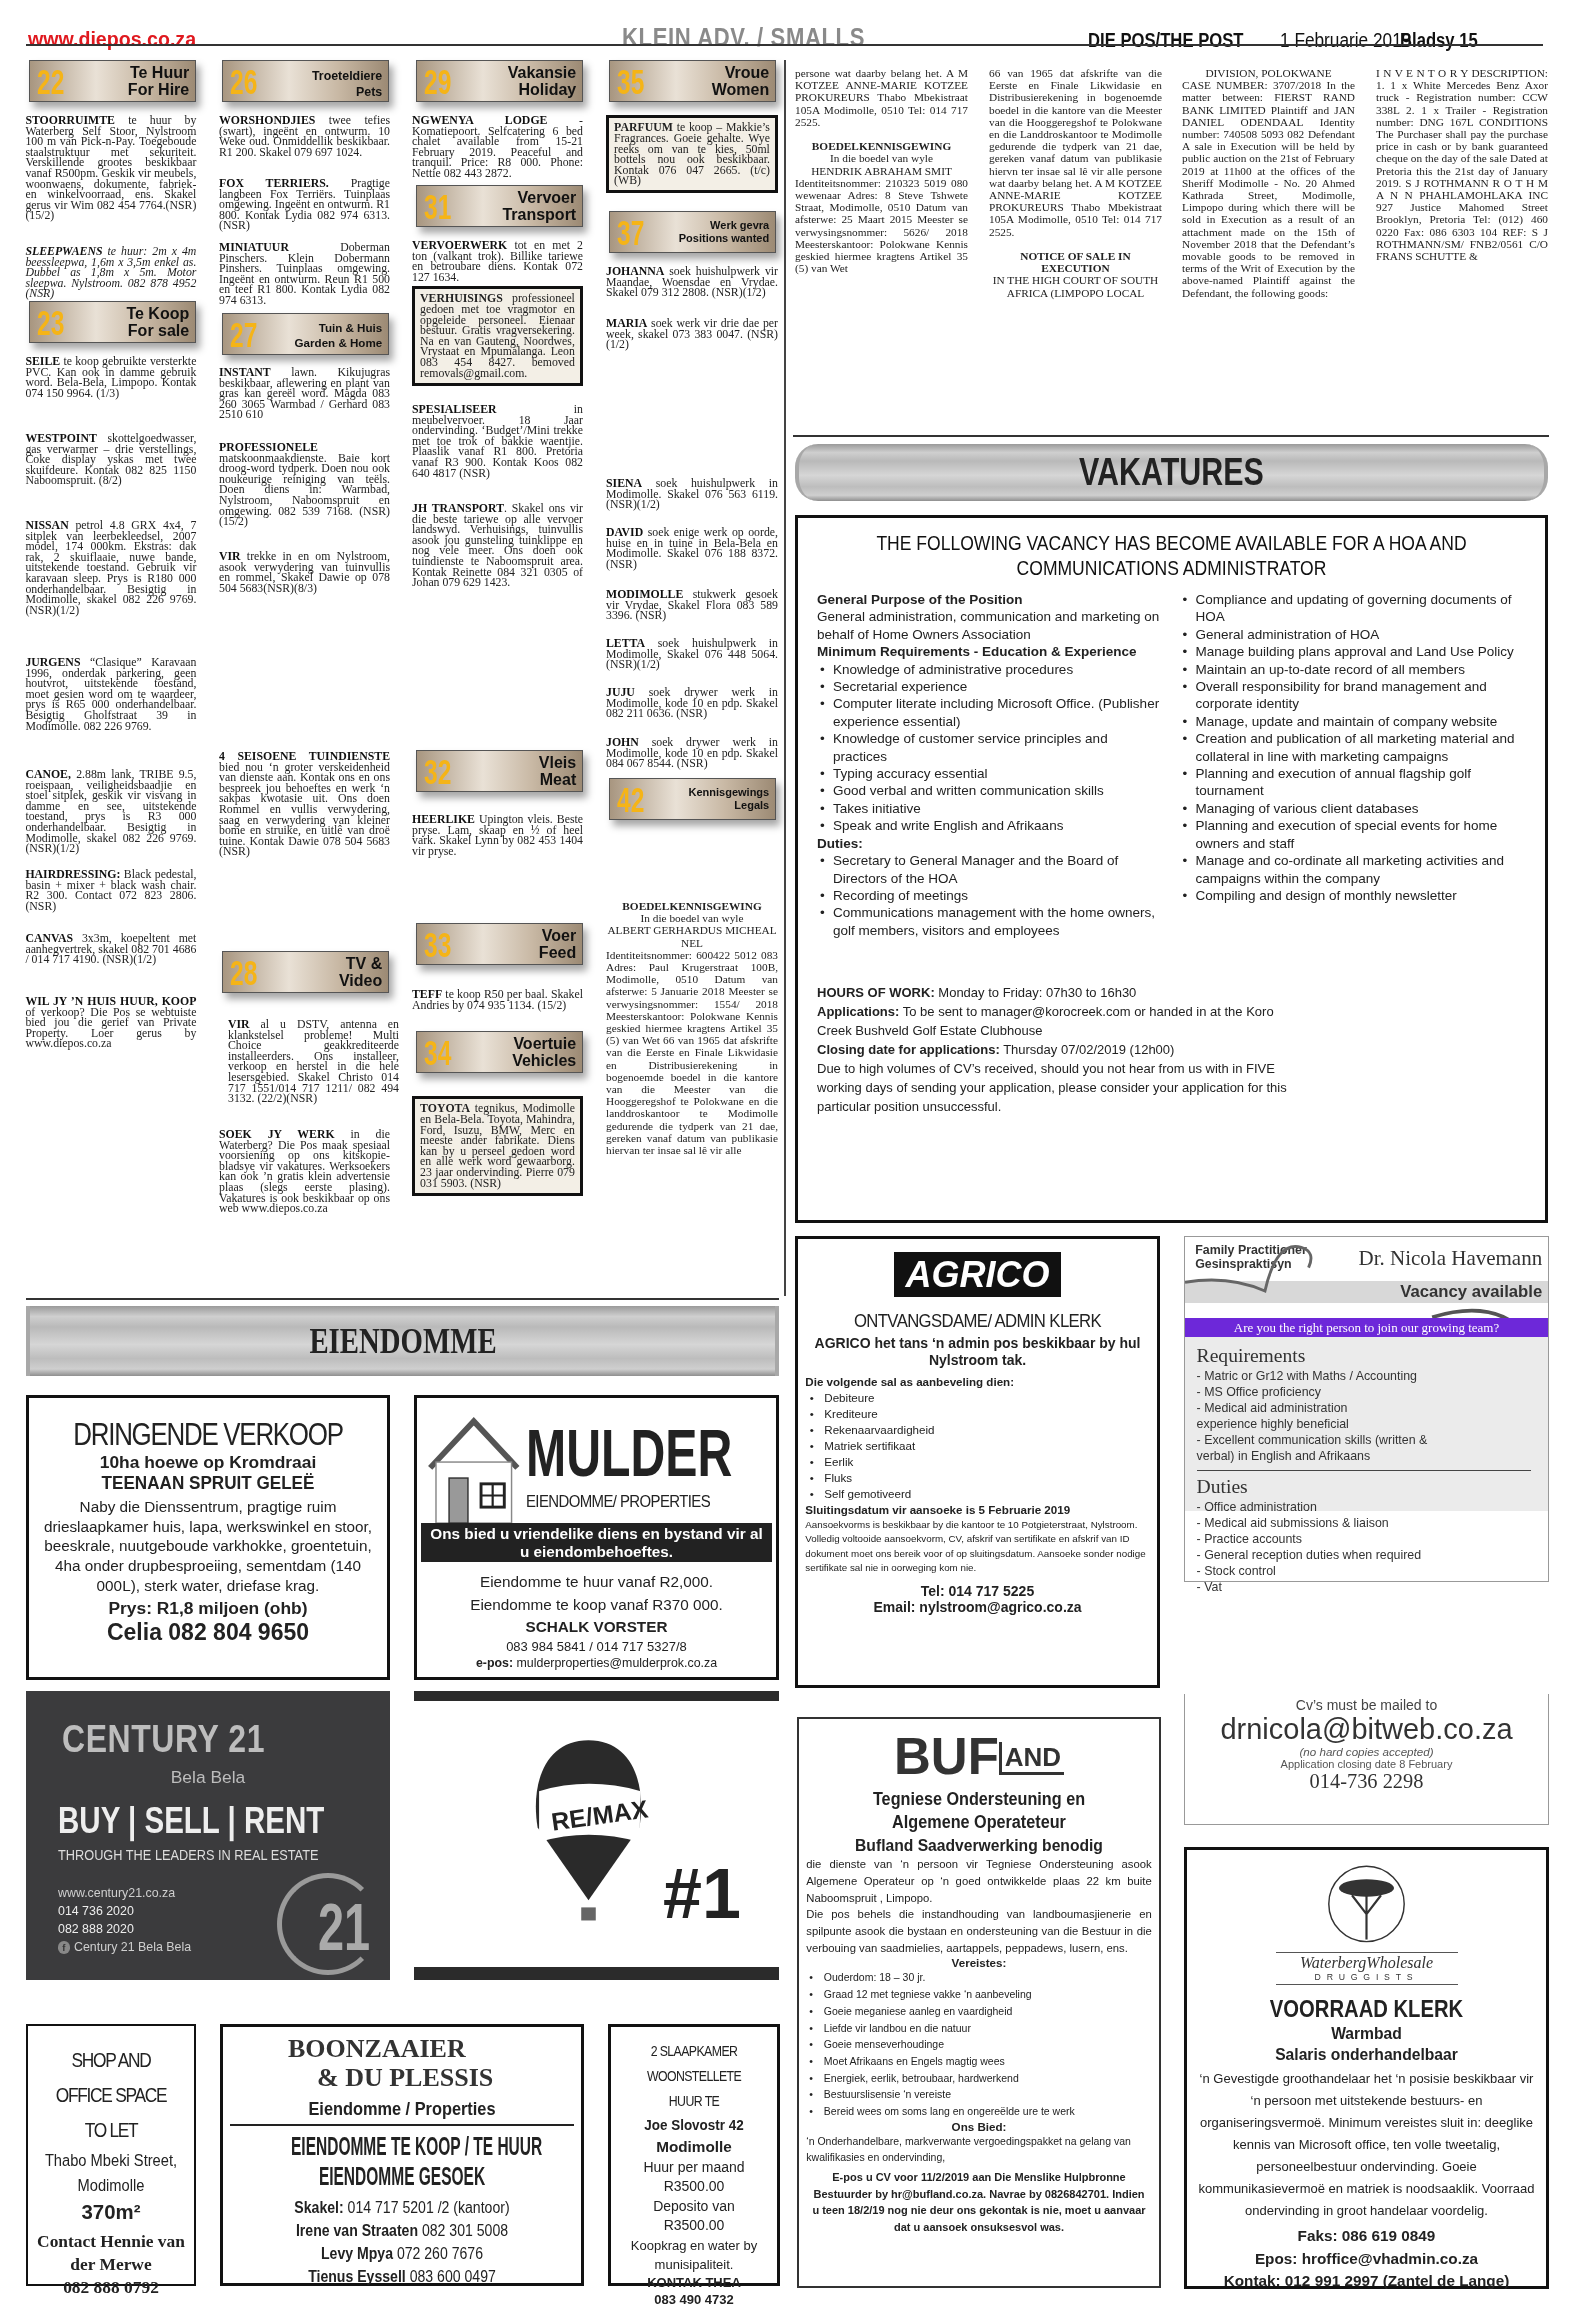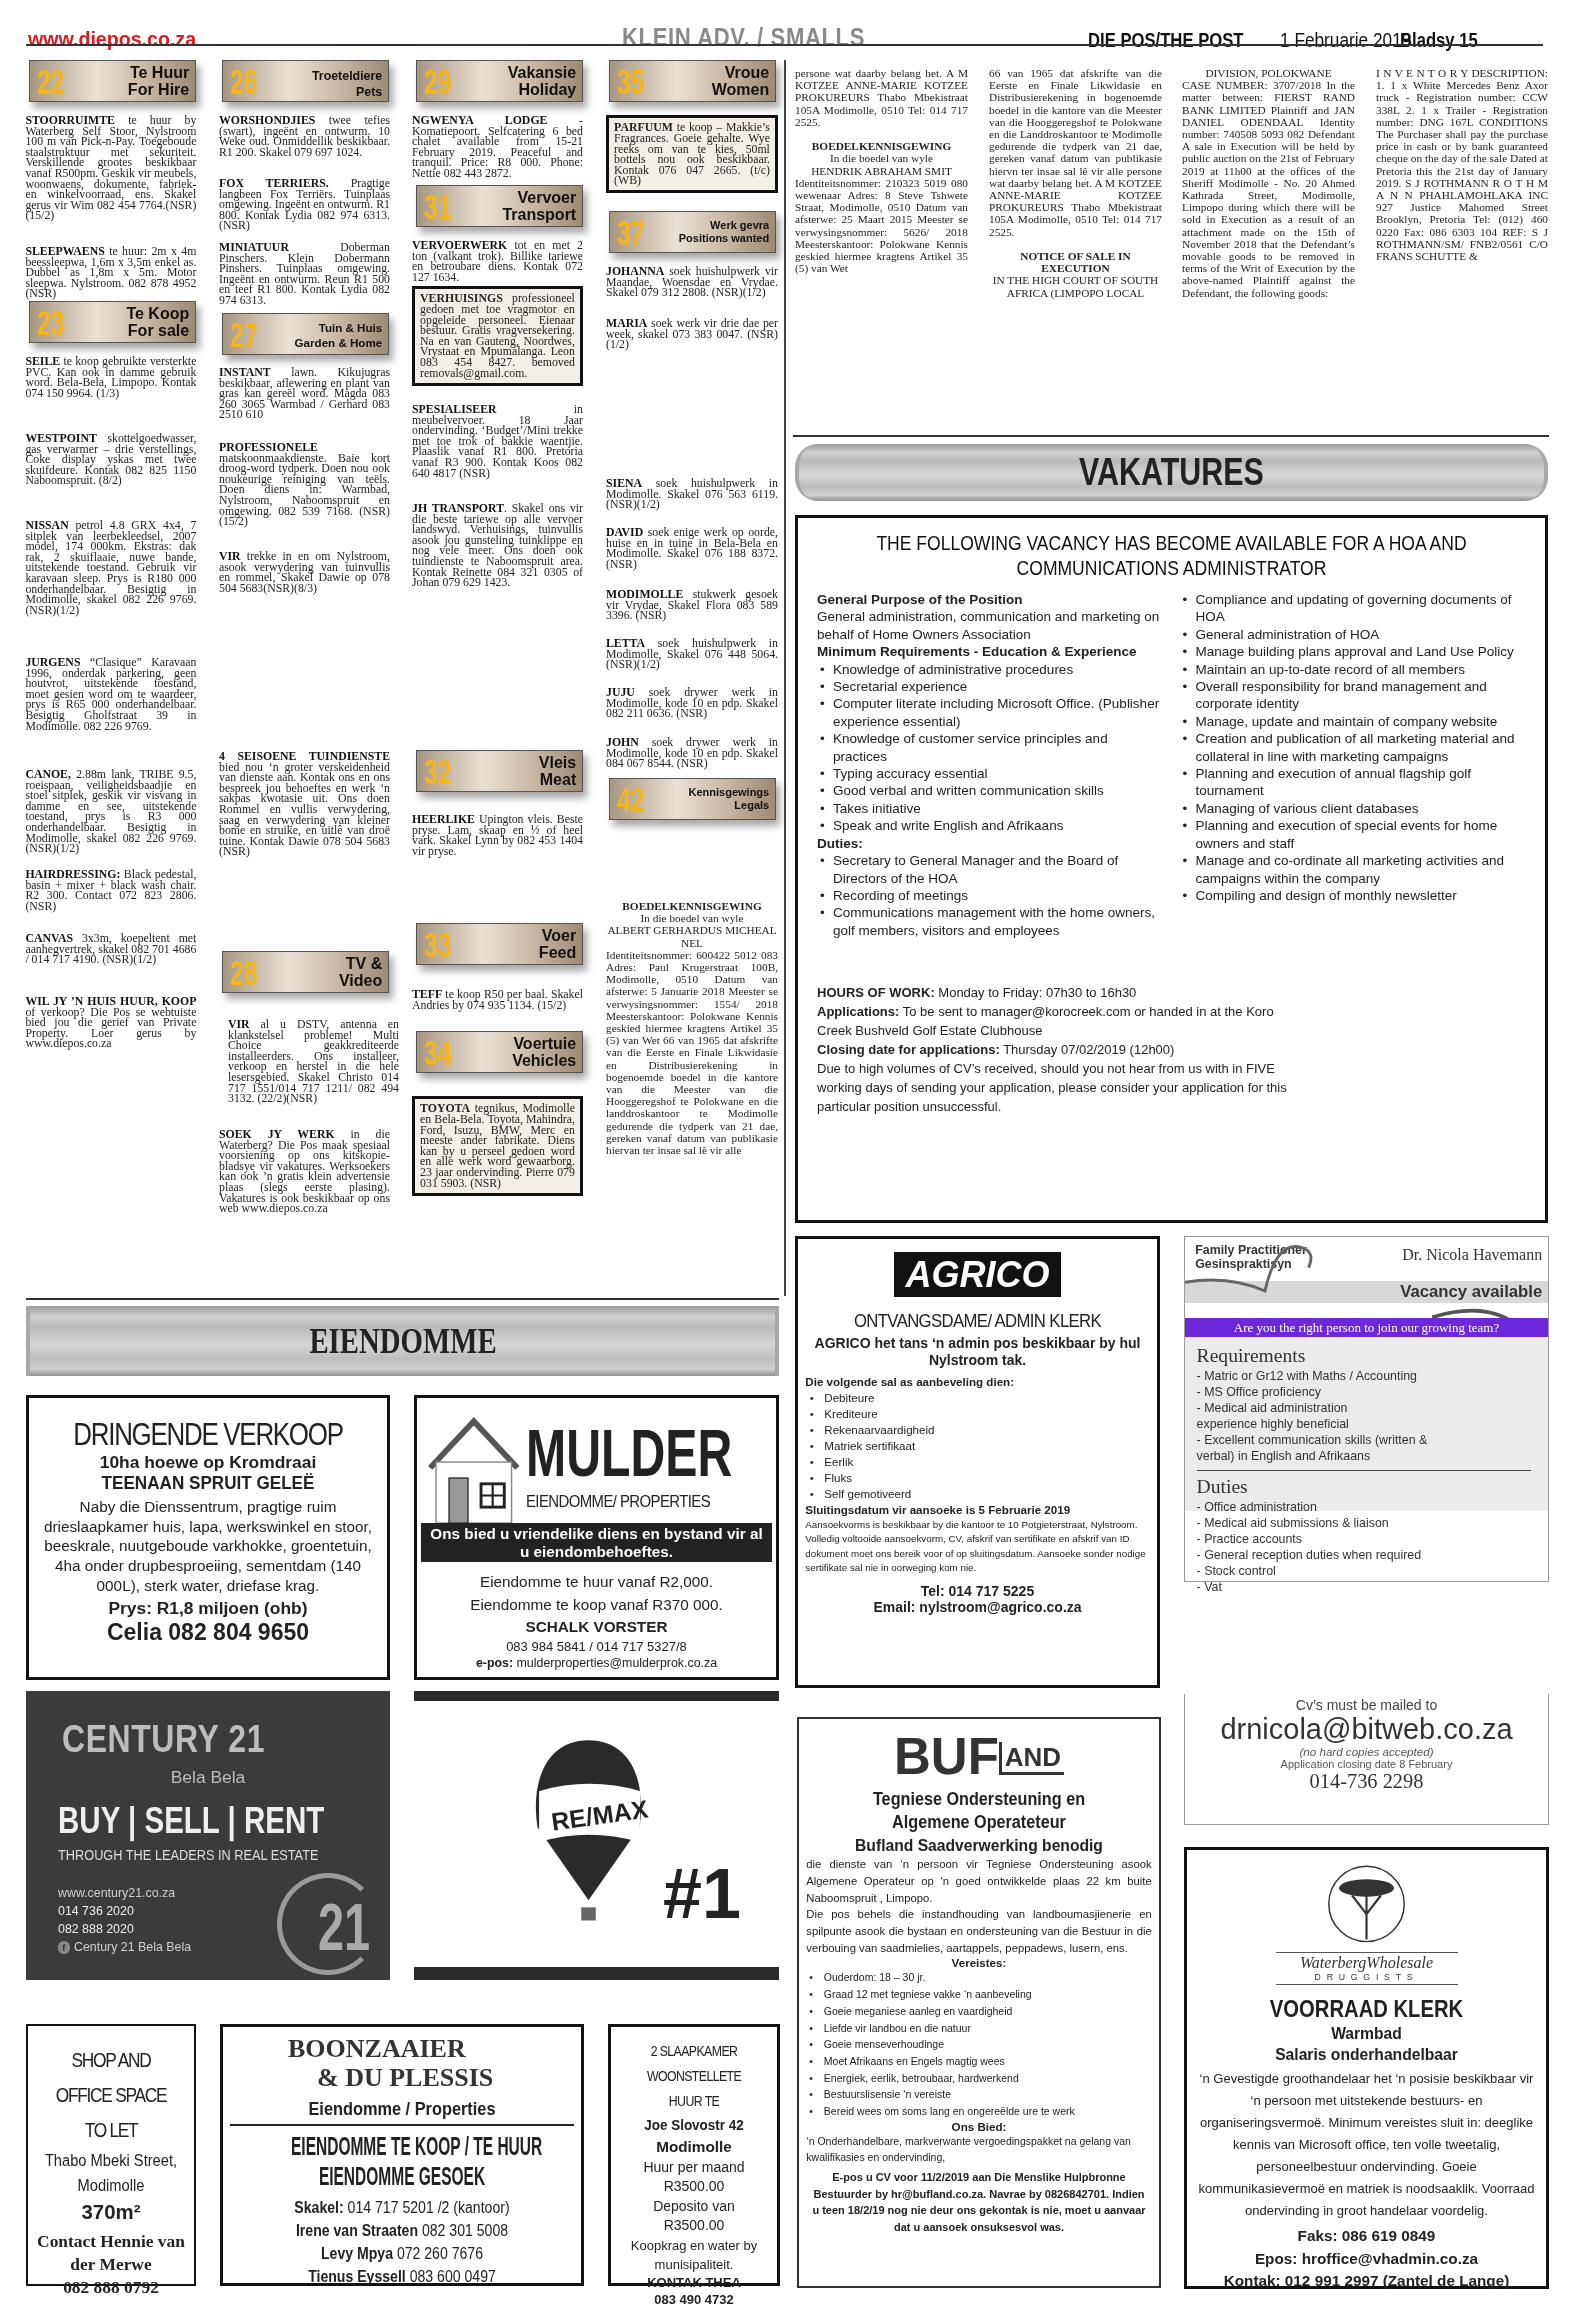--- a/index.html
+++ b/index.html
@@ -60,21 +60,21 @@
 <div class="abs hdr-paper">DIE POS/THE POST</div>
 <div class="abs hdr-date">1 Februarie 2019</div>
 <div class="abs hdr-page">Bladsy 15</div>
 <div class="abs hdr-rule"></div>
 
 <div class="plate" style="left:29px;top:60px;width:167px;">
   <span class="num">22</span>
   <span class="lbl"><span>Te Huur</span><br><span>For Hire</span></span>
 </div>
 <div class="ad" style="left:25.4px;top:115px;width:171px;"><b>STOORRUIMTE</b><span> te huur by Waterberg Self Stoor, Nylstroom 100 m van Pick-n-Pay. Toegeboude staalstruktuur met sekuriteit. Verskillende grootes beskikbaar vanaf R500pm. Geskik vir meubels, woonwaens, dokumente, fabriek- en winkelvoorraad, ens. Skakel gerus vir Wim 082 454 7764.(NSR)(15/2)</span></div>
-<div class="ad" style="left:25.4px;top:246px;width:171px;"><b>SLEEPWAENS</b><span> te huur: 2m x 4m beessleepwa, 1,6m x 3,5m enkel as. Dubbel as 1,8m x 5m. Motor sleepwa. Nylstroom. 082 878 4952 (NSR)</span></div>
+<div class="ad" style="left:25.4px;top:246px;width:171px;font-style:italic;"><b>SLEEPWAENS</b><span> te huur: 2m x 4m beessleepwa, 1,6m x 3,5m enkel as. Dubbel as 1,8m x 5m. Motor sleepwa. Nylstroom. 082 878 4952 (NSR)</span></div>
 
 <div class="plate" style="left:29px;top:301px;width:167px;">
   <span class="num">23</span>
   <span class="lbl"><span>Te Koop</span><br><span>For sale</span></span>
 </div>
 <div class="ad" style="left:25.4px;top:356px;width:171px;"><b>SEILE</b><span> te koop gebruikte versterkte PVC. Kan ook in damme gebruik word. Bela-Bela, Limpopo. Kontak 074 150 9964. (1/3)</span></div>
 <div class="ad" style="left:25.4px;top:433px;width:171px;"><b>WESTPOINT</b><span> skottelgoedwasser, gas verwarmer – drie verstellings, Coke display yskas met twee skuifdeure. Kontak 082 825 1150 Naboomspruit. (8/2)</span></div>
 <div class="ad" style="left:25.4px;top:520px;width:171px;"><b>NISSAN</b><span> petrol 4.8 GRX 4x4, 7 sitplek van leerbekleedsel, 2007 model, 174 000km. Ekstras: dak rak, 2 skuiflaaie, nuwe bande, uitstekende toestand. Gebruik vir karavaan sleep. Prys is R180 000 onderhandelbaar. Besigtig in Modimolle, skakel 082 226 9769. (NSR)(1/2)</span></div>
 <div class="ad" style="left:25.4px;top:657px;width:171px;"><b>JURGENS</b><span> “Clasique” Karavaan 1996, onderdak parkering, geen houtvrot, uitstekende toestand, moet gesien word om te waardeer, prys is R65 000 onderhandelbaar. Besigtig Gholfstraat 39 in Modimolle. 082 226 9769.</span></div>
 <div class="ad" style="left:25.4px;top:769px;width:171px;"><b>CANOE,</b><span> 2.88m lank, TRIBE 9.5, roeispaan, veiligheidsbaadjie en stoel sitplek, geskik vir visvang in damme en see, uitstekende toestand, prys is R3 000 onderhandelbaar. Besigtig in Modimolle, skakel 082 226 9769. (NSR)(1/2)</span></div>
@@ -258,21 +258,21 @@
   </div>
   <div style="font-weight:700;font-size:14px;margin-top:5.8px;">Tel: 014 717 5225</div>
   <div style="font-weight:700;font-size:14px;">Email: nylstroom@agrico.co.za</div>
 </div>
 
 <div class="box" style="left:1184px;top:1236px;width:365px;height:346px;border:1.5px solid #999;">
   <div style="position:absolute;left:10.2px;top:5.8px;text-align:left;font-weight:700;font-size:12.4px;line-height:14.5px;color:#333;">
     <div>Family Practitioner</div>
     <div>Gesinspraktisyn</div>
   </div>
-  <div style="position:absolute;right:5.8px;top:8.7px;font-family:'Liberation Serif',serif;font-size:16px;color:#333;">Dr. Nicola Havemann</div>
+  <div style="position:absolute;right:5.8px;top:8.7px;font-family:'Liberation Serif',serif;font-size:21px;color:#333;">Dr. Nicola Havemann</div>
   <div style="position:absolute;left:0;right:0;top:44px;height:22px;background:#d8d8d8;text-align:right;padding-right:5.8px;font-weight:700;font-size:16.7px;line-height:22px;color:#333;">Vacancy available</div>
   <svg class="abs" style="left:0;top:0;" width="362" height="342" viewBox="0 0 498 470">
     <path d="M0 62 q60 -10 110 12 q16 -70 50 -60 q20 6 10 28" fill="none" stroke="#666" stroke-width="4"></path>
     <path d="M340 110 q100 -30 140 40 q10 120 -50 160" fill="none" stroke="#555" stroke-width="5"></path>
     <circle cx="420" cy="330" r="28" fill="none" stroke="#555" stroke-width="8"></circle>
   </svg>
   <div style="position:absolute;left:0;right:0;top:81px;height:19px;background:#6d28d9;color:#fff;font-family:'Liberation Serif',serif;font-size:13px;line-height:19px;">Are you the right person to join our growing team?</div>
   <div style="position:absolute;left:0;right:0;top:100px;height:174px;background:#ebebeb;"></div>
   <div style="position:absolute;left:11.6px;top:106px;text-align:left;font-size:12.4px;line-height:16px;color:#333;">
     <div style="font-family:'Liberation Serif',serif;font-size:19.6px;line-height:25px;">Requirements</div>

